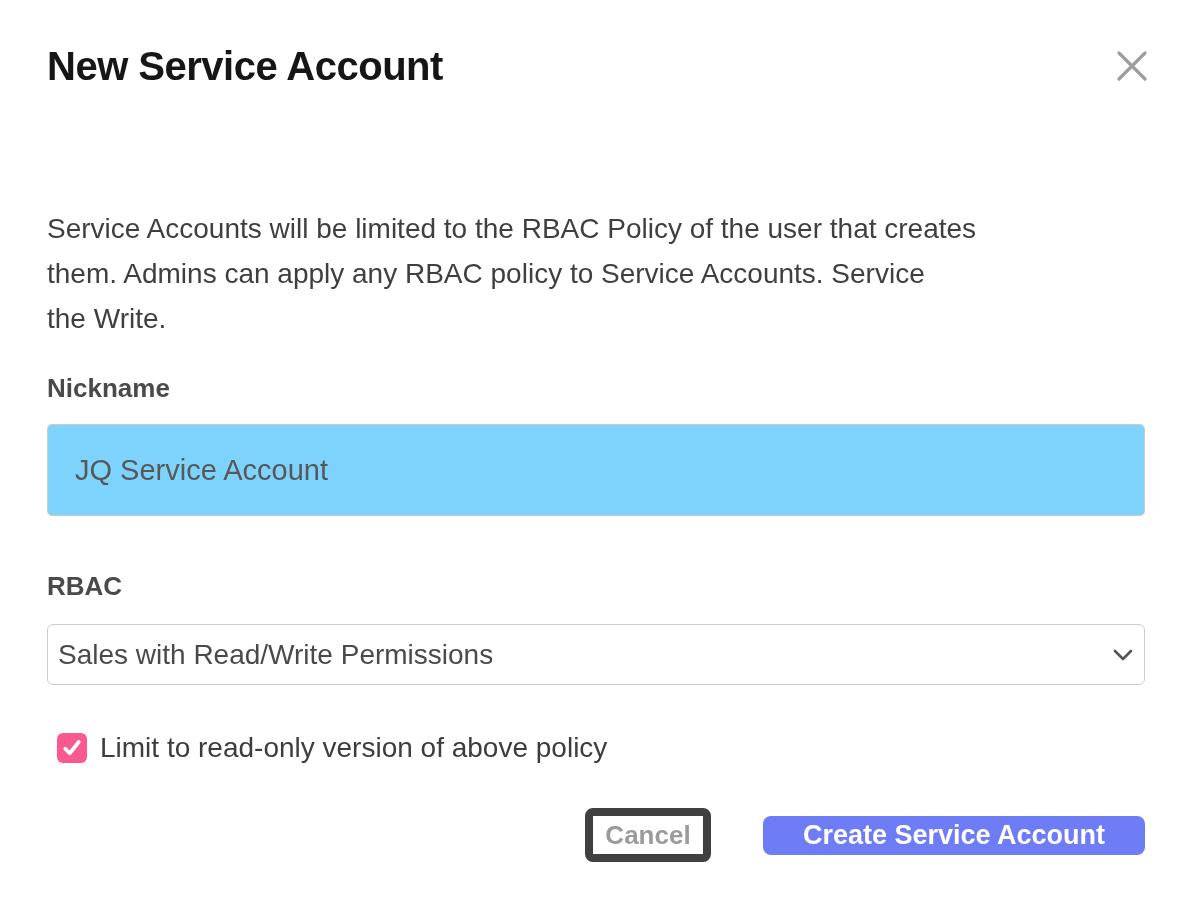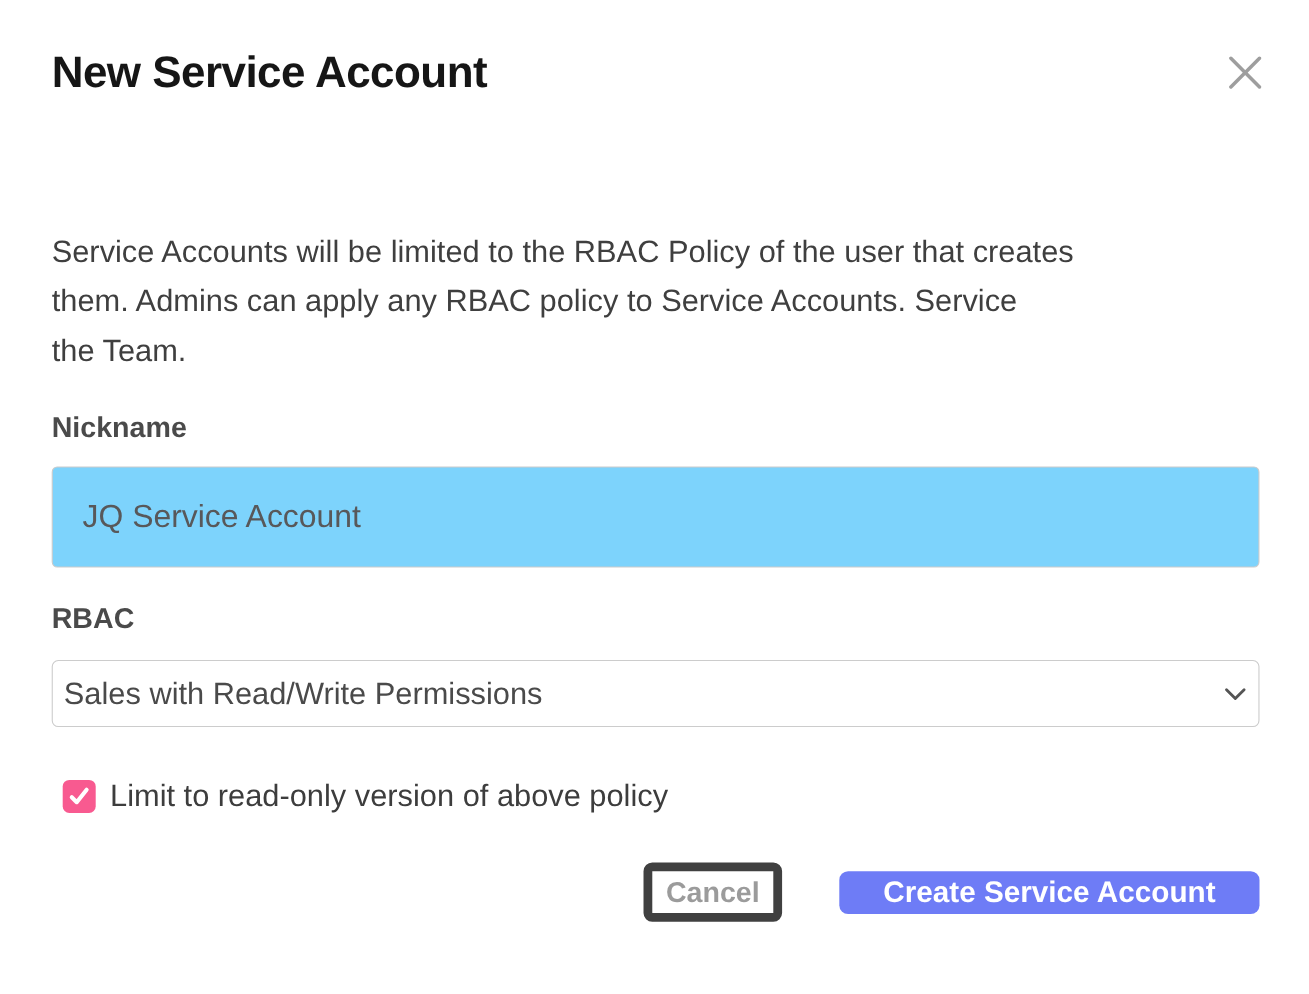--- a/index.html
+++ b/index.html
@@ -50,21 +50,21 @@
   }
   .field-label {
     display: block;
     margin-top: 32px;
     font-size: 26px;
     line-height: 30px;
     font-weight: 700;
     color: #4a4a4a;
   }
   .field-label.rbac {
-    margin-top: 31px;
+    margin-top: 55px;
   }
   .text-input {
     display: block;
     box-sizing: border-box;
     margin-top: 21px;
     width: 100%;
     height: 92px;
     border: 1px solid #cbcbcb;
     border-radius: 5px;
     padding: 0 20px 0 27px;
@@ -171,21 +171,21 @@
   <button class="close-btn" aria-label="Close">
     <svg width="30" height="30" viewBox="0 0 30 30">
       <line x1="2" y1="2" x2="28" y2="28" stroke="#9e9e9e" stroke-width="3.2" stroke-linecap="round"></line>
       <line x1="28" y1="2" x2="2" y2="28" stroke="#9e9e9e" stroke-width="3.2" stroke-linecap="round"></line>
     </svg>
   </button>
 
   <div class="desc">
     <div class="desc-line">Service Accounts will be limited to the RBAC Policy of the user that creates</div>
     <div class="desc-line">them. Admins can apply any RBAC policy to Service Accounts. Service</div>
-    <div class="desc-line">the Team.</div>
+    <div class="desc-line">the Write.</div>
   </div>
 
   <label class="field-label">Nickname</label>
   <input type="text" class="text-input" value="JQ Service Account" style="">
 
   <label class="field-label rbac">RBAC</label>
   <div class="select-wrap">
     <select class="rbac-select">
       <option>Sales with Read/Write Permissions</option>
     </select>

